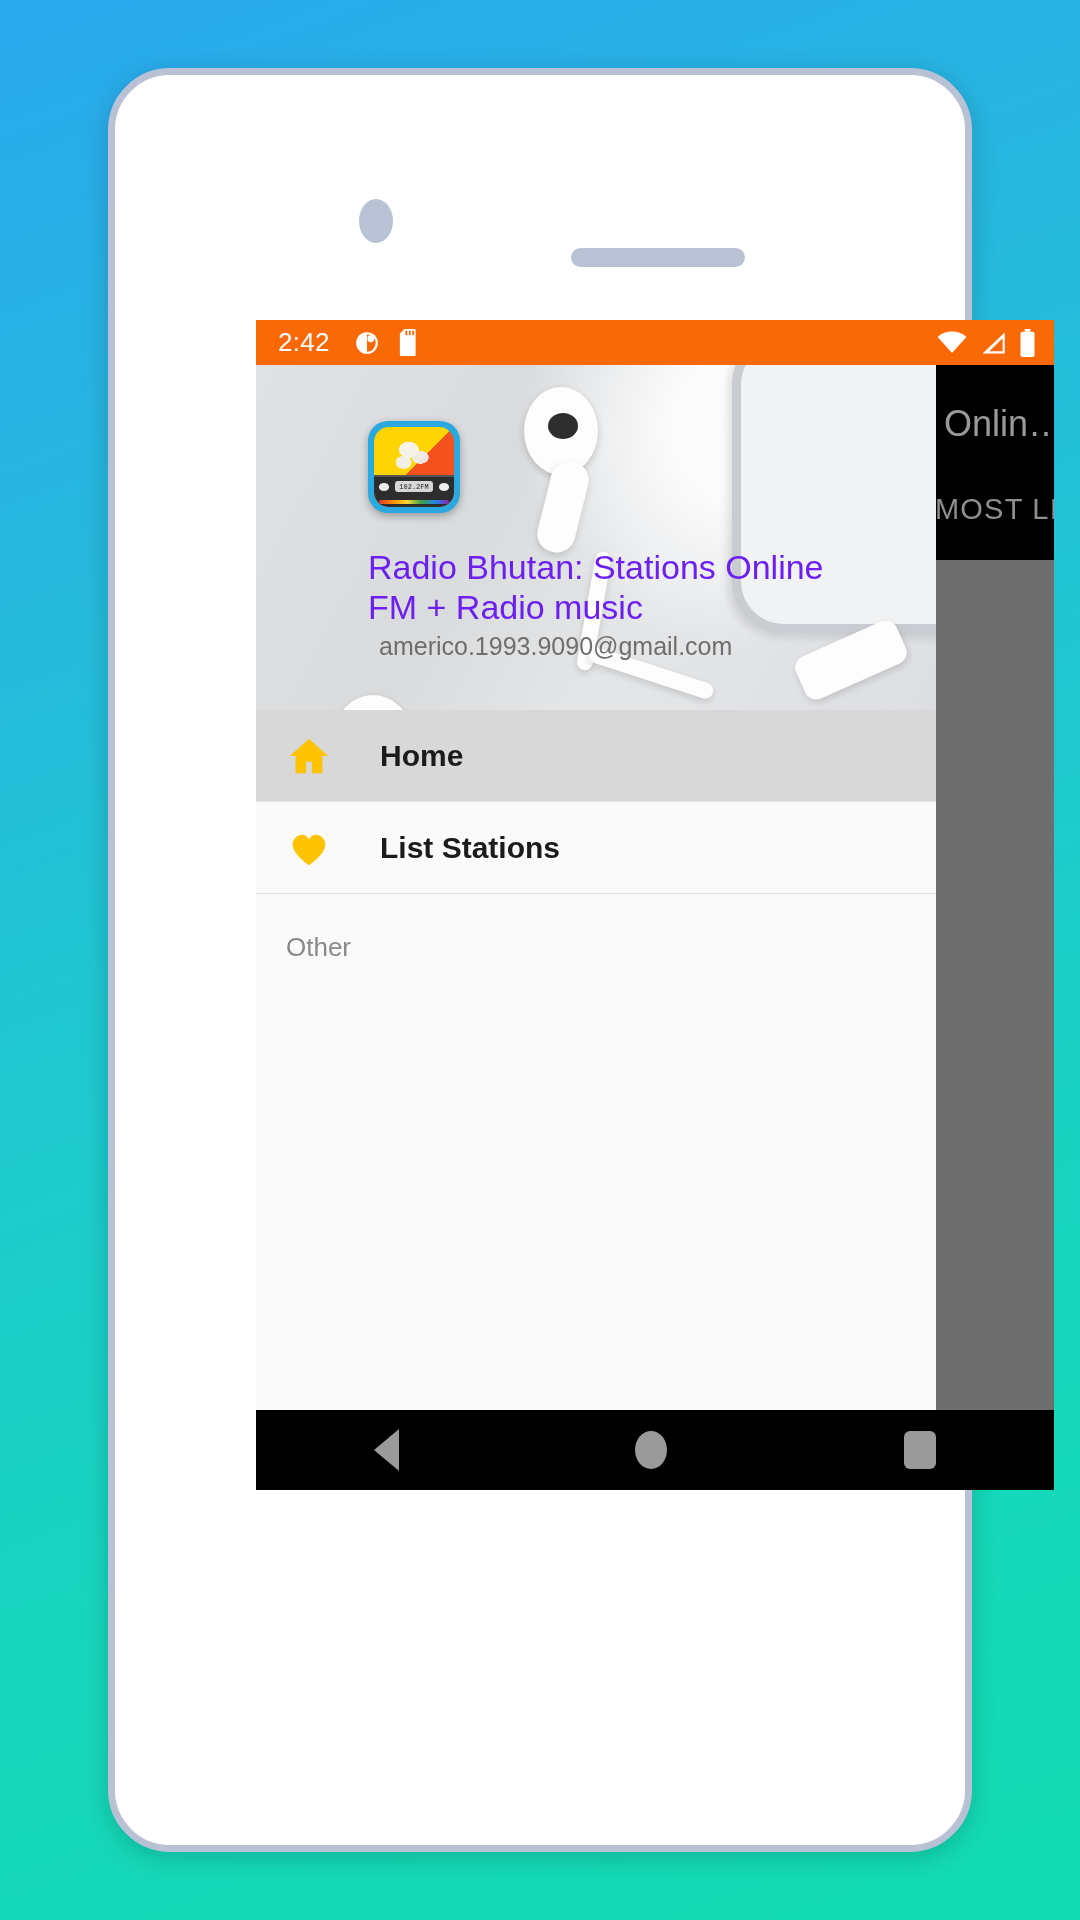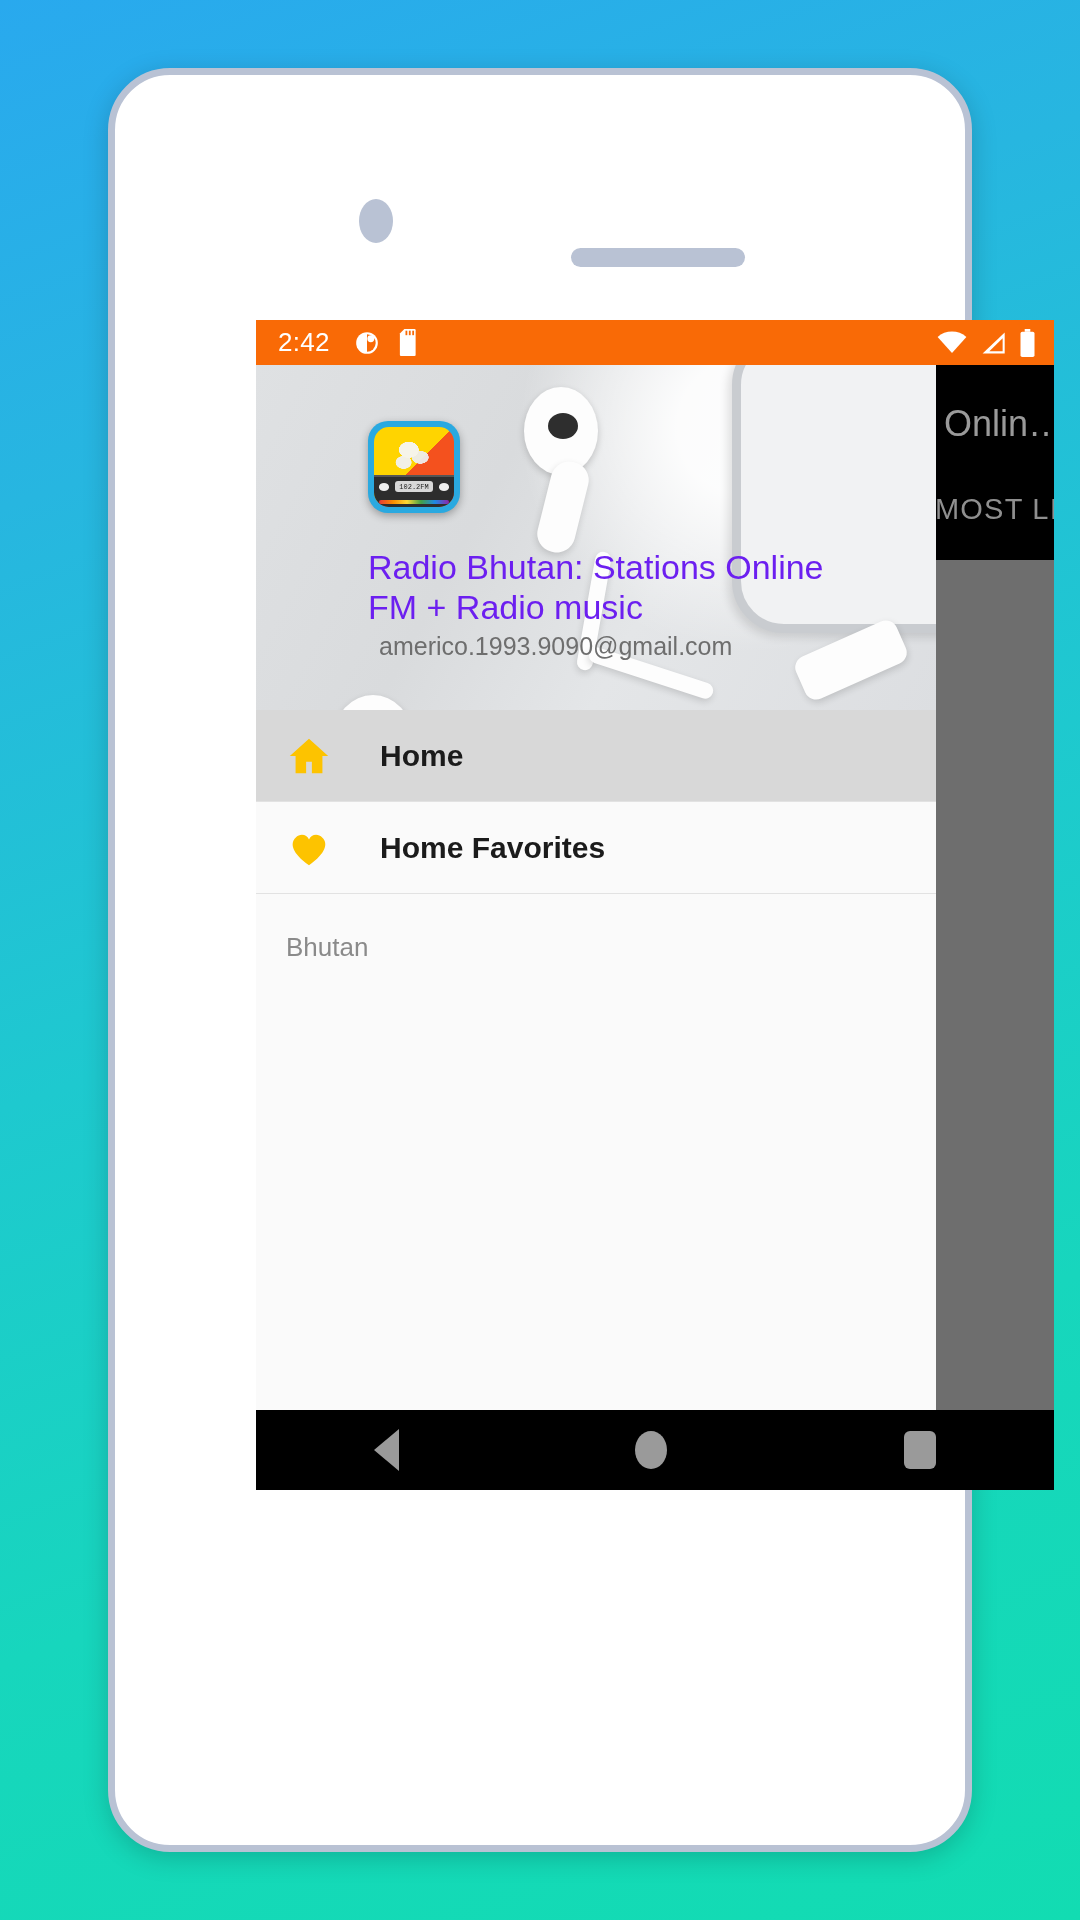--- a/index.html
+++ b/index.html
@@ -278,26 +278,26 @@
             <span class="mi-label">Home</span>
           </div>
           <div class="divider"></div>
 
           <div class="menu-item">
             <span class="mi-icon">
               <svg width="46" height="46" viewBox="0 0 24 24">
                 <path d="M12 21 C3 14.5 2 9.6 5 6.6 C7.6 4 11 5.2 12 7.5 C13 5.2 16.4 4 19 6.6 C22 9.6 21 14.5 12 21Z" fill="#fdc300"></path>
               </svg>
             </span>
-            <span class="mi-label">Home Favorites</span>
+            <span class="mi-label">List Stations</span>
           </div>
 
           <div class="divider"></div>
 
-          <div class="section-label">Bhutan</div>
+          <div class="section-label">Other</div>
 
 
         </div>
       </div>
     </div>
 
     <div id="navbar">
       <span class="nav-back"></span>
       <span class="nav-home"></span>
       <span class="nav-recents"></span>

